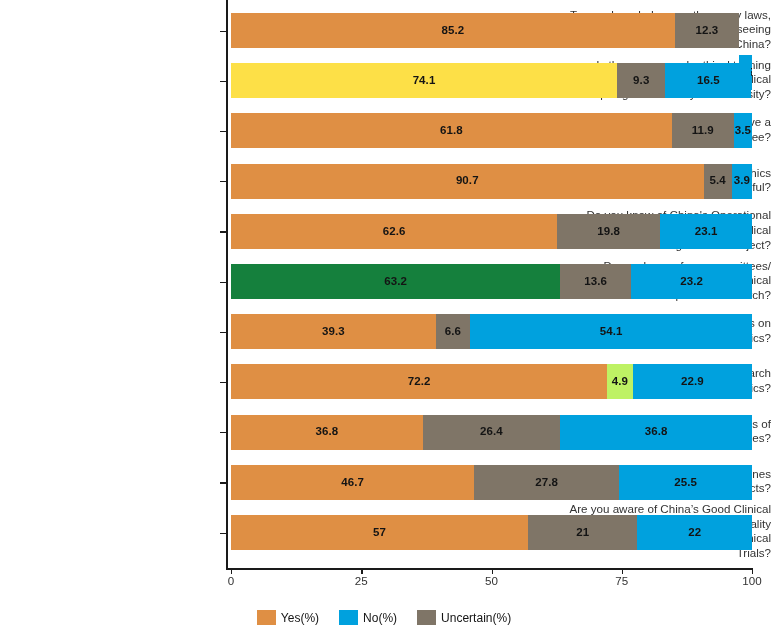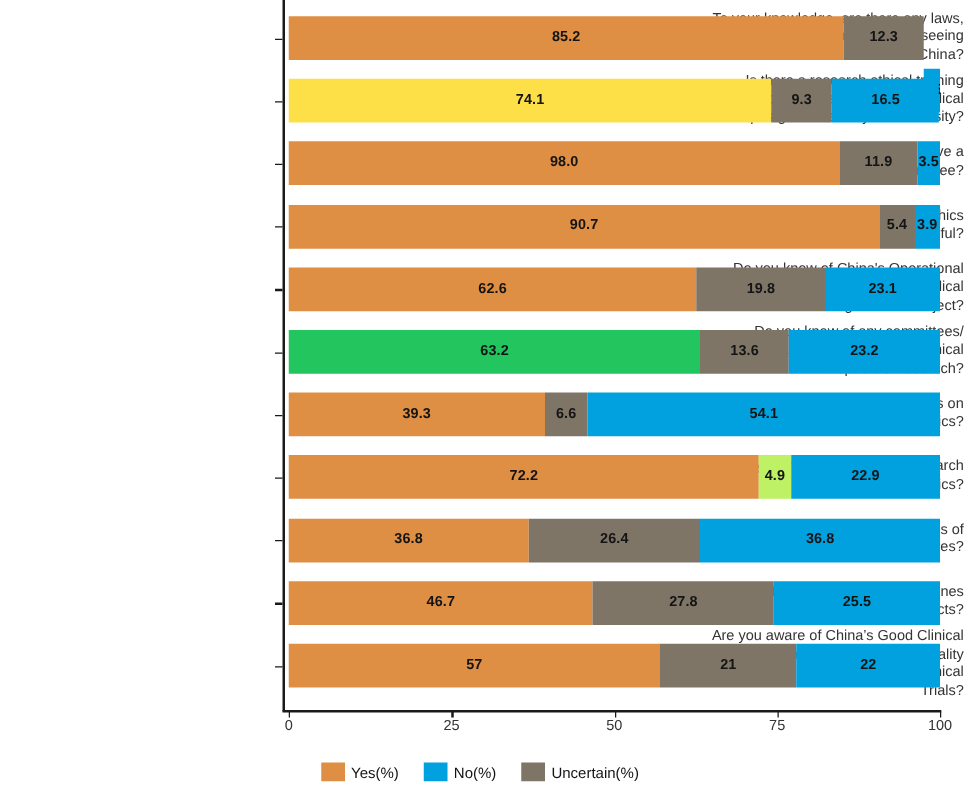--- a/index.html
+++ b/index.html
@@ -230,21 +230,21 @@
         </div>
         <div class="seg" style="width: 9.3%; background: rgb(127, 117, 103);">
           <span class="seg-label">9.3</span>
         </div>
         <div class="seg" style="width: 16.5%; background: rgb(0, 161, 222);">
           <span class="seg-label">16.5</span>
         </div>
       </div>
       <div class="row" style="top: 113.4px;">
         <div class="seg" style="width: 84.6%; background: rgb(223, 143, 68);">
-          <span class="seg-label">98.0</span>
+          <span class="seg-label">61.8</span>
         </div>
         <div class="seg" style="width: 11.9%; background: rgb(127, 117, 103);">
           <span class="seg-label">11.9</span>
         </div>
         <div class="seg" style="width: 3.5%; background: rgb(0, 161, 222);">
           <span class="seg-label">3.5</span>
         </div>
       </div>
       <div class="row" style="top: 163.6px;">
         <div class="seg" style="width: 90.7%; background: rgb(223, 143, 68);">
@@ -262,21 +262,21 @@
           <span class="seg-label">62.6</span>
         </div>
         <div class="seg" style="width: 19.8%; background: rgb(127, 117, 103);">
           <span class="seg-label">19.8</span>
         </div>
         <div class="seg" style="width: 17.6%; background: rgb(0, 161, 222);">
           <span class="seg-label">23.1</span>
         </div>
       </div>
       <div class="row" style="top: 264px;">
-        <div class="seg" style="width: 63.2%; background: #22c55e;">
+        <div class="seg" style="width: 63.2%; background: #15803d;">
           <span class="seg-label">63.2</span>
         </div>
         <div class="seg" style="width: 13.6%; background: rgb(127, 117, 103);">
           <span class="seg-label">13.6</span>
         </div>
         <div class="seg" style="width: 23.2%; background: rgb(0, 161, 222);">
           <span class="seg-label">23.2</span>
         </div>
       </div>
       <div class="row" style="top: 314.2px;">

